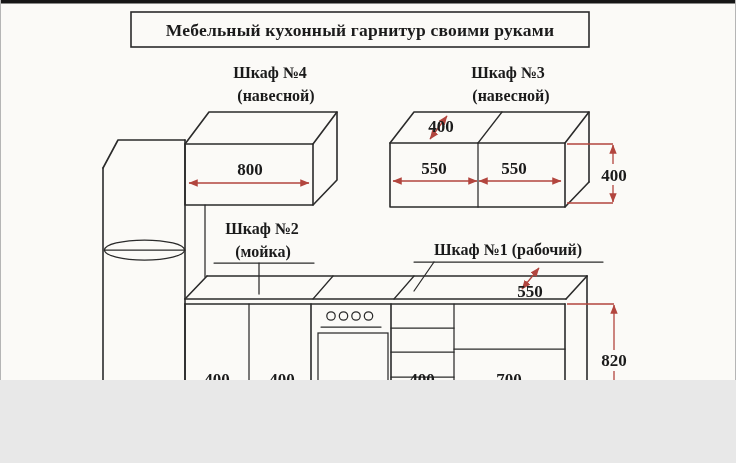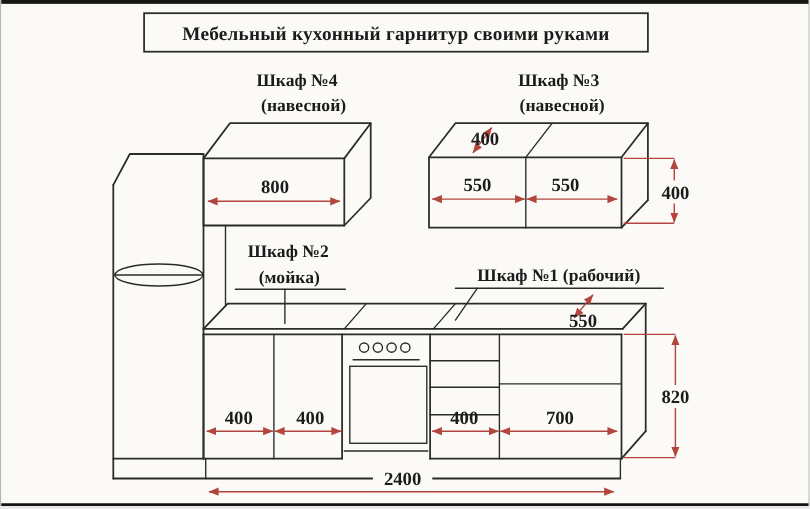--- a/index.html
+++ b/index.html
@@ -1,16 +1,16 @@
 <!DOCTYPE html>
 <html><head>
 <meta charset="utf-8">
 <style>
   html,body{margin:0;padding:0;background:#e8e8e8;}
-  .stage{width:736px;height:460px;position:relative;background:#fbfaf7;
+  .stage{width:736px;height:380px;position:relative;background:#fbfaf7;
          border-left:1px solid #b5b5b5;border-right:1px solid #b5b5b5;
          box-sizing:border-box;overflow:hidden;
          font-family:"Liberation Serif",serif;}
   svg{display:block}
   .ln{stroke:#2b2b2b;stroke-width:1.6;fill:none;stroke-linecap:round;stroke-linejoin:round}
   .lt{stroke:#2b2b2b;stroke-width:1.25;fill:none;stroke-linecap:round}
   .red{stroke:#b2453e;stroke-width:1.3;fill:none}
   .t{font-family:"Liberation Serif",serif;font-weight:700;fill:#1b1b1b;
      text-anchor:middle;font-size:16px}
   .tn{font-size:17px}

